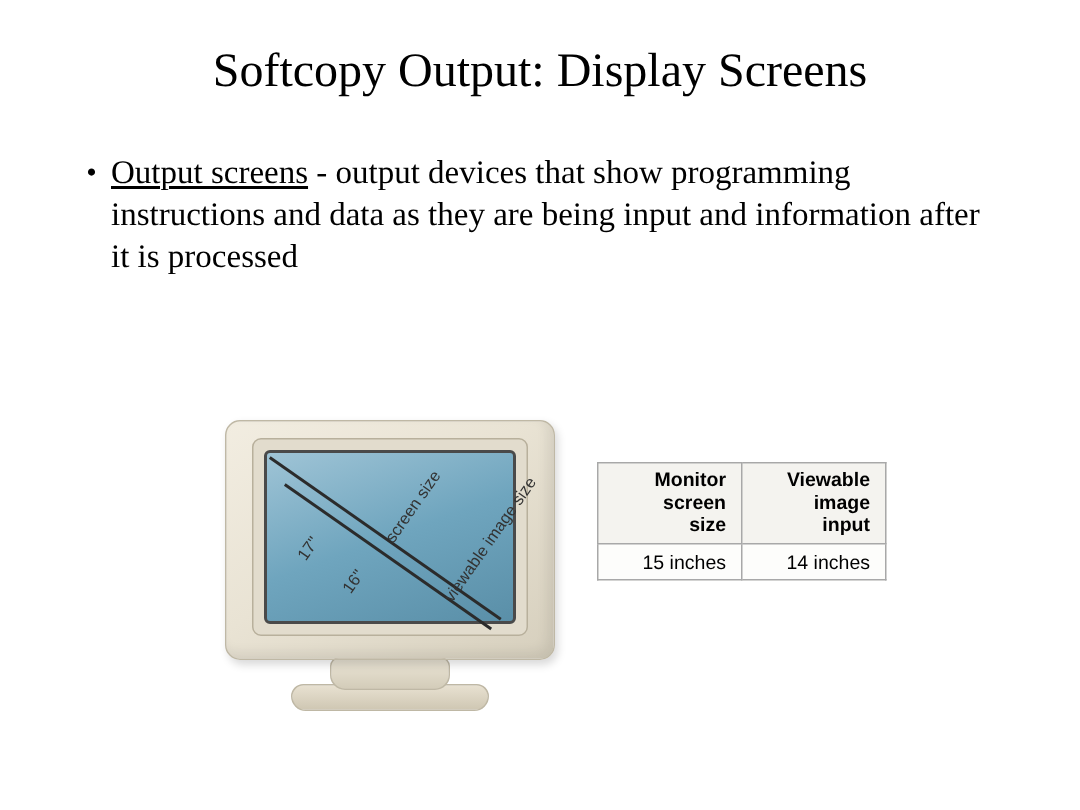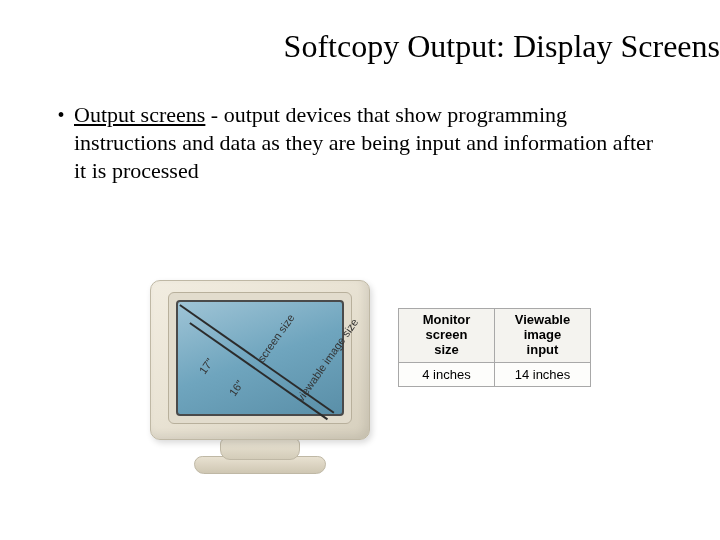--- a/index.html
+++ b/index.html
@@ -7,21 +7,21 @@
     width: 720px;
     height: 540px;
     background: #ffffff;
     font-family: "Times New Roman", Times, serif;
     color: #000;
     position: relative;
     overflow: hidden;
   }
   .title {
     font-size: 32px;
-    text-align: right;
+    text-align: center;
     padding-top: 28px;
     font-weight: normal;
   }
   .bullet-block {
     padding: 36px 60px 0 48px;
   }
   .bullet-row {
     display: flex;
     align-items: flex-start;
     font-size: 22px;
@@ -116,21 +116,21 @@
     position: absolute;
     left: 258px; top: 38px;
     border-collapse: collapse;
     font-family: Arial, Helvetica, sans-serif;
     font-size: 13px;
     background: #fdfdfb;
   }
   .size-table th, .size-table td {
     border: 1px solid #a8a8a8;
     padding: 4px 10px;
-    text-align: center;
+    text-align: right;
     vertical-align: top;
   }
   .size-table th {
     font-weight: bold;
     background: #f4f3ef;
     line-height: 1.15;
   }
   .col1 { width: 96px; }
   .col2 { width: 96px; }
 </style>
@@ -173,18 +173,18 @@
         </th>
         <th class="col2">
           <span>Viewable</span><br>
           <span>image</span><br>
           <span>input</span>
         </th>
       </tr>
     </thead>
     <tbody>
       <tr>
-        <td>4 inches</td>
+        <td>15 inches</td>
         <td>14 inches</td>
       </tr>
     </tbody>
   </table>
 </div>
 
 </body></html>

